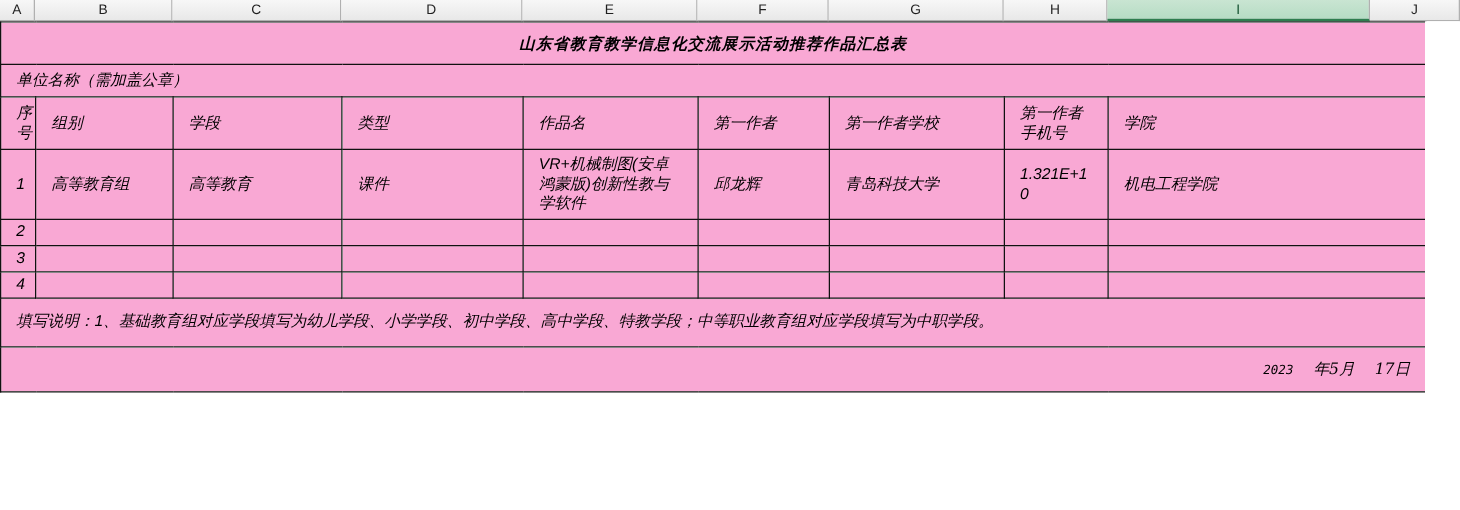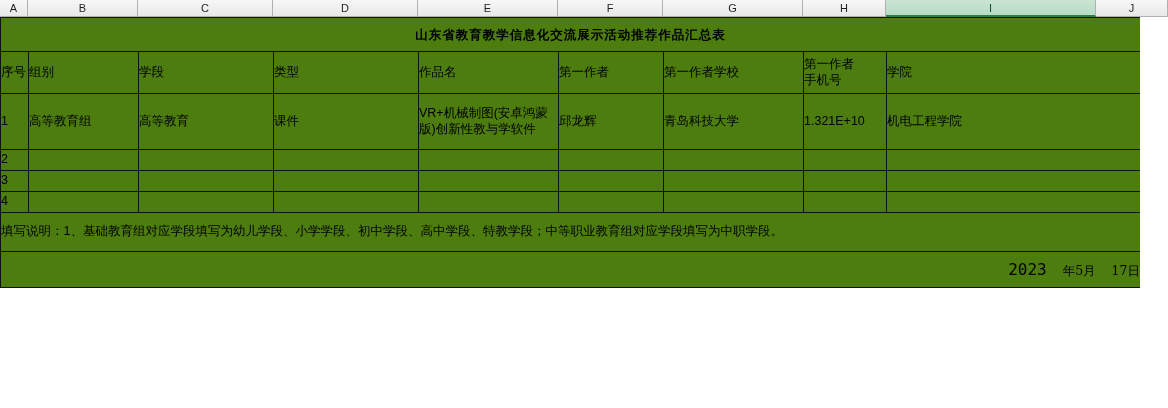--- a/index.html
+++ b/index.html
@@ -45,29 +45,30 @@
   }
   
   table.grid {
     border-collapse: collapse;
     table-layout: fixed;
     width: 1140px;
     margin: 0;
   }
   table.grid td {
     border: 1px solid #111111;
-    background: #4d7c0f;
+    background: #f9a8d4;
     font-size: 12.5px;
     color: #000000;
-    padding: 2px 0;
+    padding: 2px 12px;
     vertical-align: middle;
     box-sizing: border-box;
     overflow: hidden;
     word-break: break-all;
     line-height: 1.25;
+    font-style: italic;
   }
   .title-cell {
     text-align: center;
     font-size: 21px;
     font-weight: bold;
     font-family: "DejaVu Serif", "Liberation Serif", serif;
     letter-spacing: 1px;
     height: 34px;
   }
   .unit-cell {
@@ -105,21 +106,21 @@
   }
   .date-cell {
     height: 36px;
     text-align: right;
     padding-right: 130px;
     font-size: 13.5px;
     font-family: "DejaVu Serif", "Liberation Serif", serif;
   }
   .date-cell .yr {
     font-family: "DejaVu Sans Mono", "Liberation Mono", monospace;
-    font-size: 16px;
+    font-size: 10px;
   }
   .date-cell .spacer { display: inline-block; width: 16px; }
   
   .jfill {
     position: absolute;
     left: 1140px;
     top: 17px;
     width: 28px;
     bottom: 0;
     background: #ffffff;
@@ -161,20 +162,23 @@
       <col style="width:105px">
       <col style="width:140px">
       <col style="width:83px">
       <col style="width:254px">
     </colgroup>
     <tbody>
       <tr>
         <td class="title-cell" colspan="9">山东省教育教学信息化交流展示活动推荐作品汇总表</td>
       </tr>
       <tr>
+        <td class="unit-cell" colspan="9">单位名称（需加盖公章）</td>
+      </tr>
+      <tr>
         <td class="hdr-cell">序号</td>
         <td class="hdr-cell">组别</td>
         <td class="hdr-cell">学段</td>
         <td class="hdr-cell">类型</td>
         <td class="hdr-cell">作品名</td>
         <td class="hdr-cell">第一作者</td>
         <td class="hdr-cell">第一作者学校</td>
         <td class="hdr-cell">
           <div>第一作者</div>
           <div>手机号</div>

